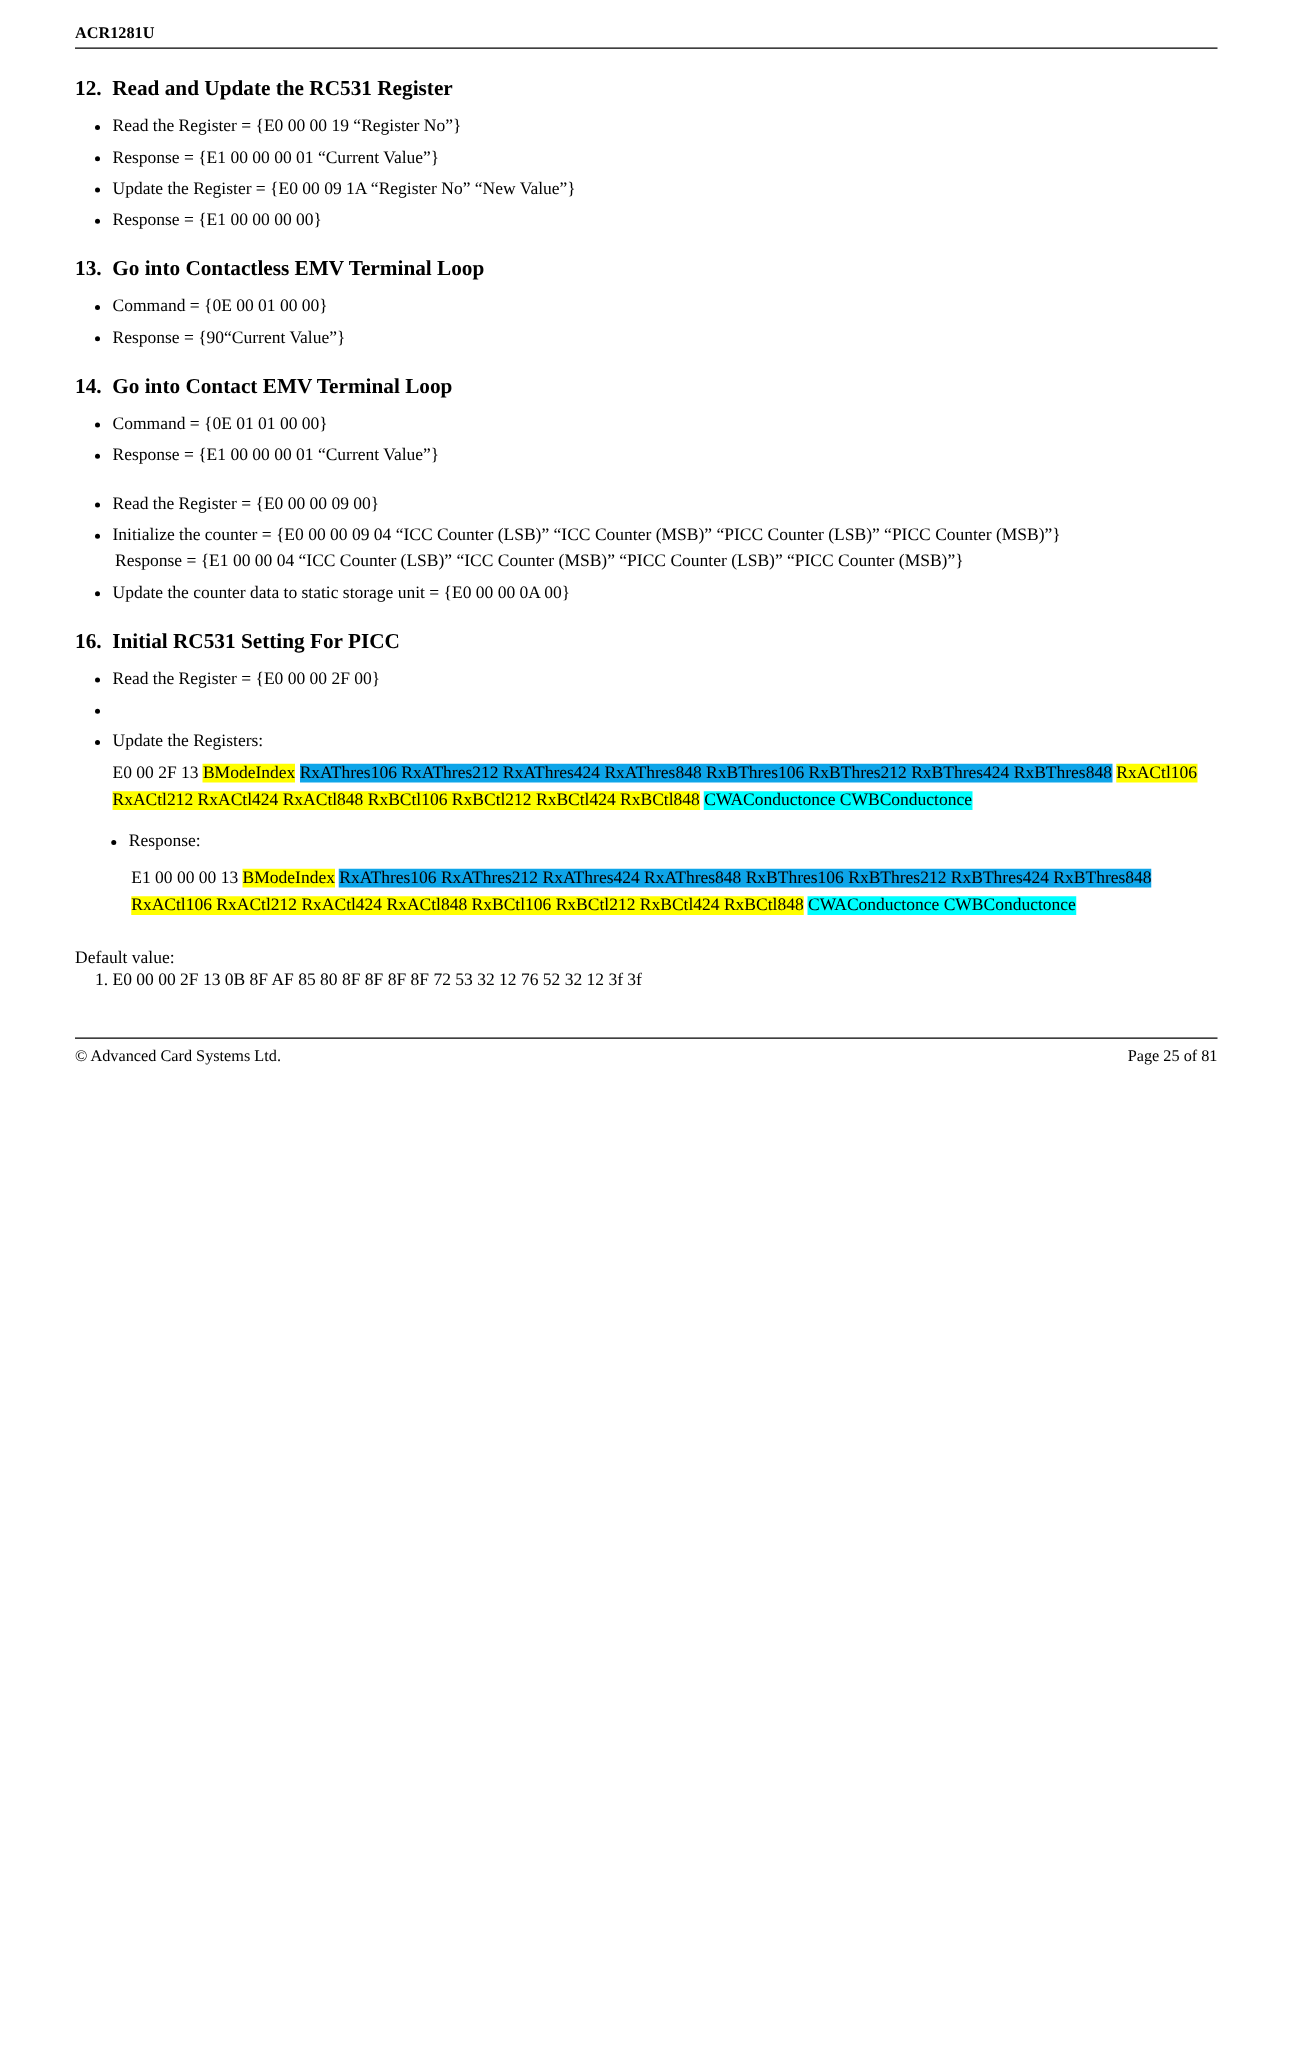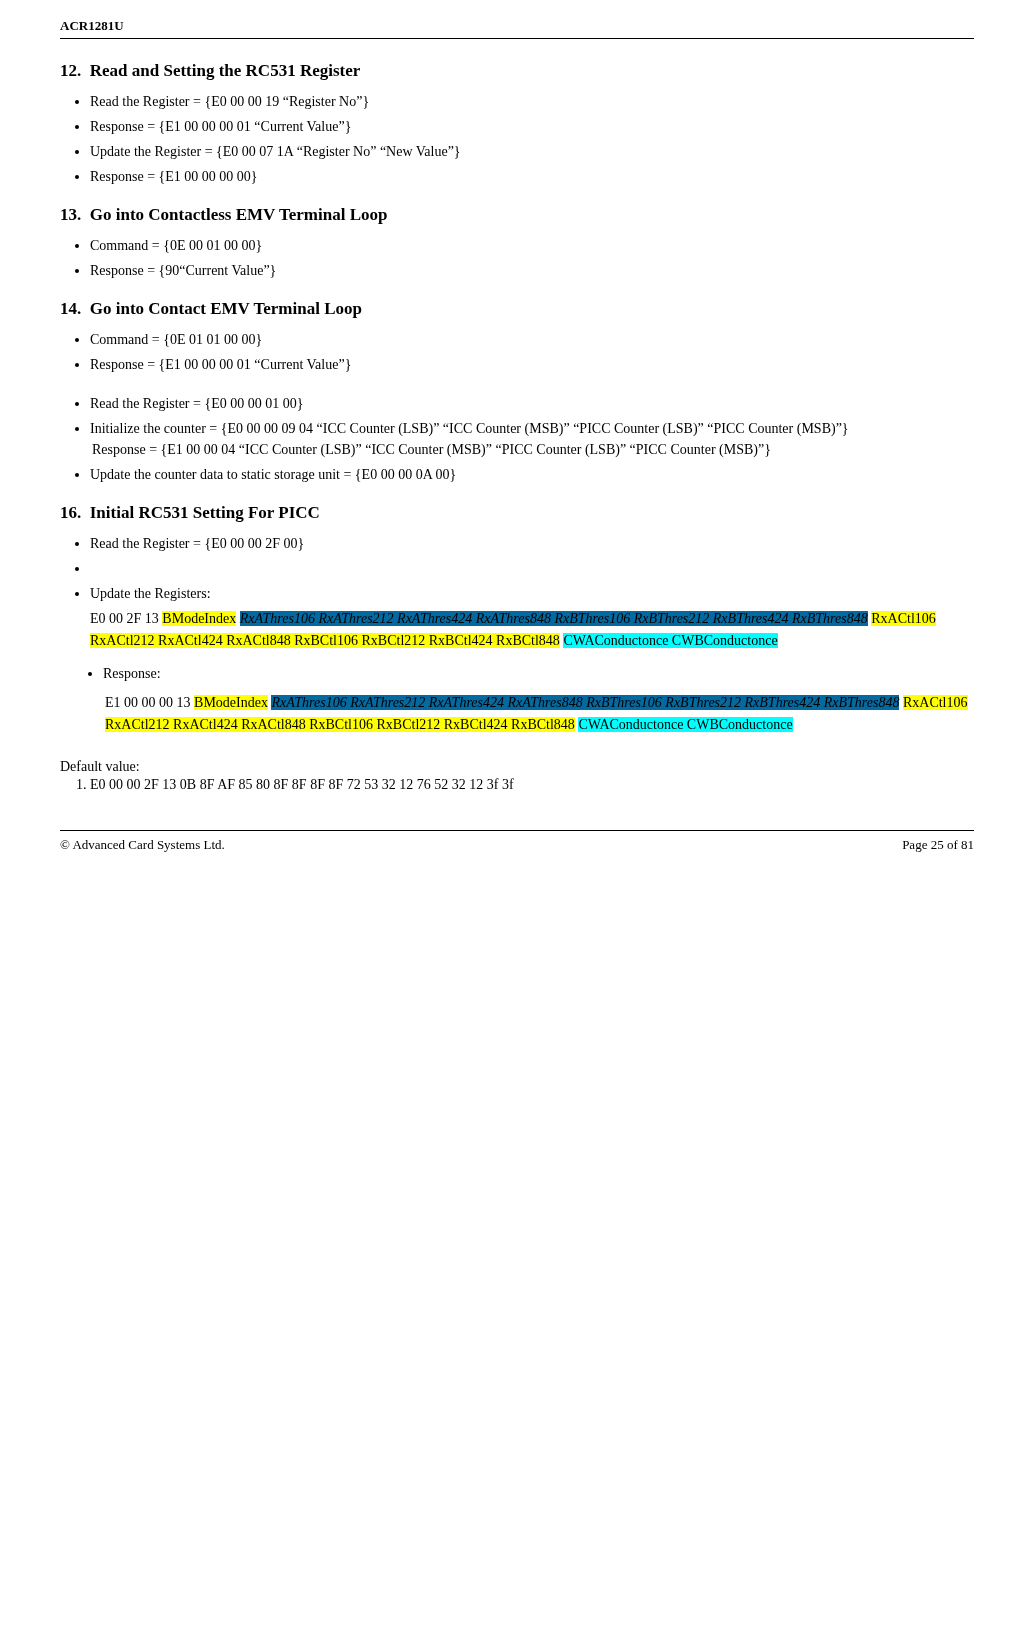--- a/index.html
+++ b/index.html
@@ -46,22 +46,21 @@
       line-height: 1.5;
     }
     .bullet-list {
       list-style-type: disc;
     }
     .highlight-yellow {
       background-color: #ffff00;
       text-align: center;
     }
     .highlight-magenta {
-      background-color: #0369a1;
-      font-style: italic;
+      background-color: #0ea5e9;
     }
     .footer-bar {
       position: absolute;
       bottom: 18px;
       left: 60px;
       right: 60px;
       display: flex;
       justify-content: space-between;
       border-top: 1px solid #000;
       padding-top: 6px;
@@ -74,26 +73,26 @@
 
 <div class="page-container">
 
   <div class="header-bar">
     <span class="header-left">ACR1281U</span>
   </div>
 
   <div class="section">
     <div class="section-title">
       <span>12.</span>&nbsp;
-      <span>Read and Setting the RC531 Register</span>
+      <span>Read and Update the RC531 Register</span>
     </div>
     <ul class="bullet-list">
       <li>Read the Register = {E0 00 00 19 “Register No”}</li>
       <li>Response = {E1 00 00 00 01 “Current Value”}</li>
-      <li>Update the Register = {E0 00 07 1A “Register No” “New Value”}</li>
+      <li>Update the Register = {E0 00 09 1A “Register No” “New Value”}</li>
       <li>Response = {E1 00 00 00 00}</li>
     </ul>
   </div>
 
   <div class="section">
     <div class="section-title">
       <span>13.</span>&nbsp;
       <span>Go into Contactless EMV Terminal Loop</span>
     </div>
     <ul class="bullet-list">
@@ -108,21 +107,21 @@
       <span>Go into Contact EMV Terminal Loop</span>
     </div>
     <ul class="bullet-list">
       <li>Command = {0E 01 01 00 00}</li>
       <li>Response = {E1 00 00 00 01 “Current Value”}</li>
     </ul>
   </div>
 
   <div class="section" style="margin-top: 10px;">
     <ul class="bullet-list">
-      <li>Read the Register = {E0 00 00 01 00}</li>
+      <li>Read the Register = {E0 00 00 09 00}</li>
       <li>
         <span>Initialize the counter = {E0 00 00 09 04 “ICC Counter (LSB)” “ICC Counter (MSB)” “PICC Counter (LSB)” “PICC Counter (MSB)”}</span><br>
         <span style="display:block; margin-left: 2px; line-height:1.5;">Response = {E1 00 00 04 “ICC Counter (LSB)” “ICC Counter (MSB)” “PICC Counter (LSB)” “PICC Counter (MSB)”}</span>
       </li>
       <li>Update the counter data to static storage unit = {E0 00 00 0A 00}</li>
     </ul>
   </div>
 
   <div class="section" style="margin-top: 14px;">
     <div class="section-title">

